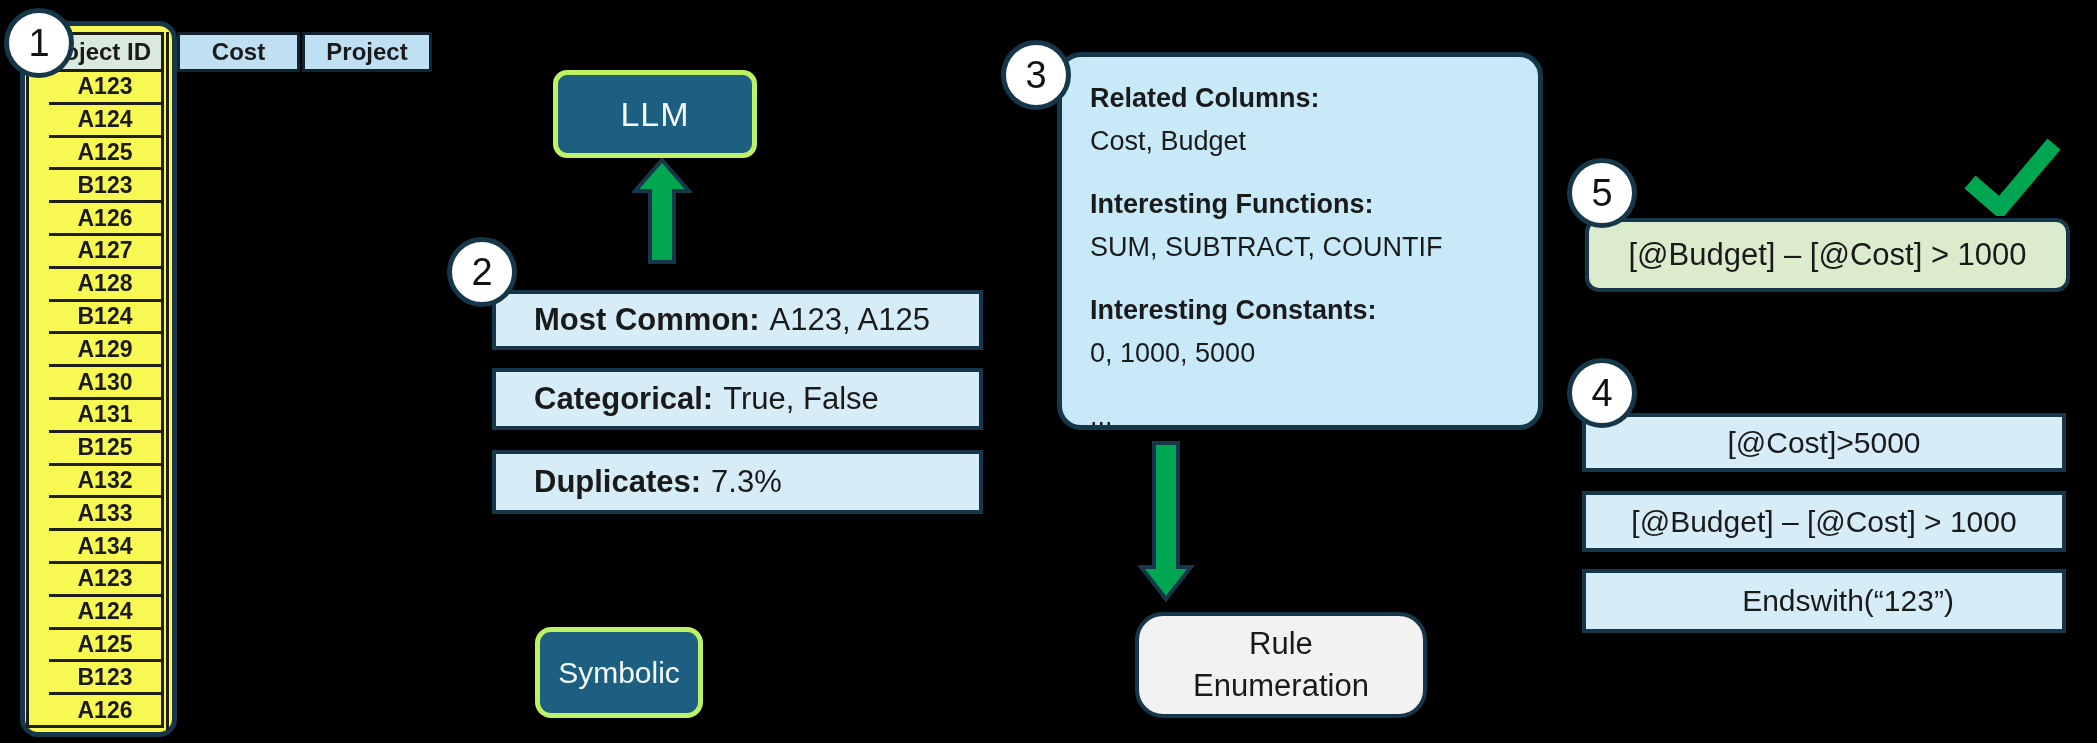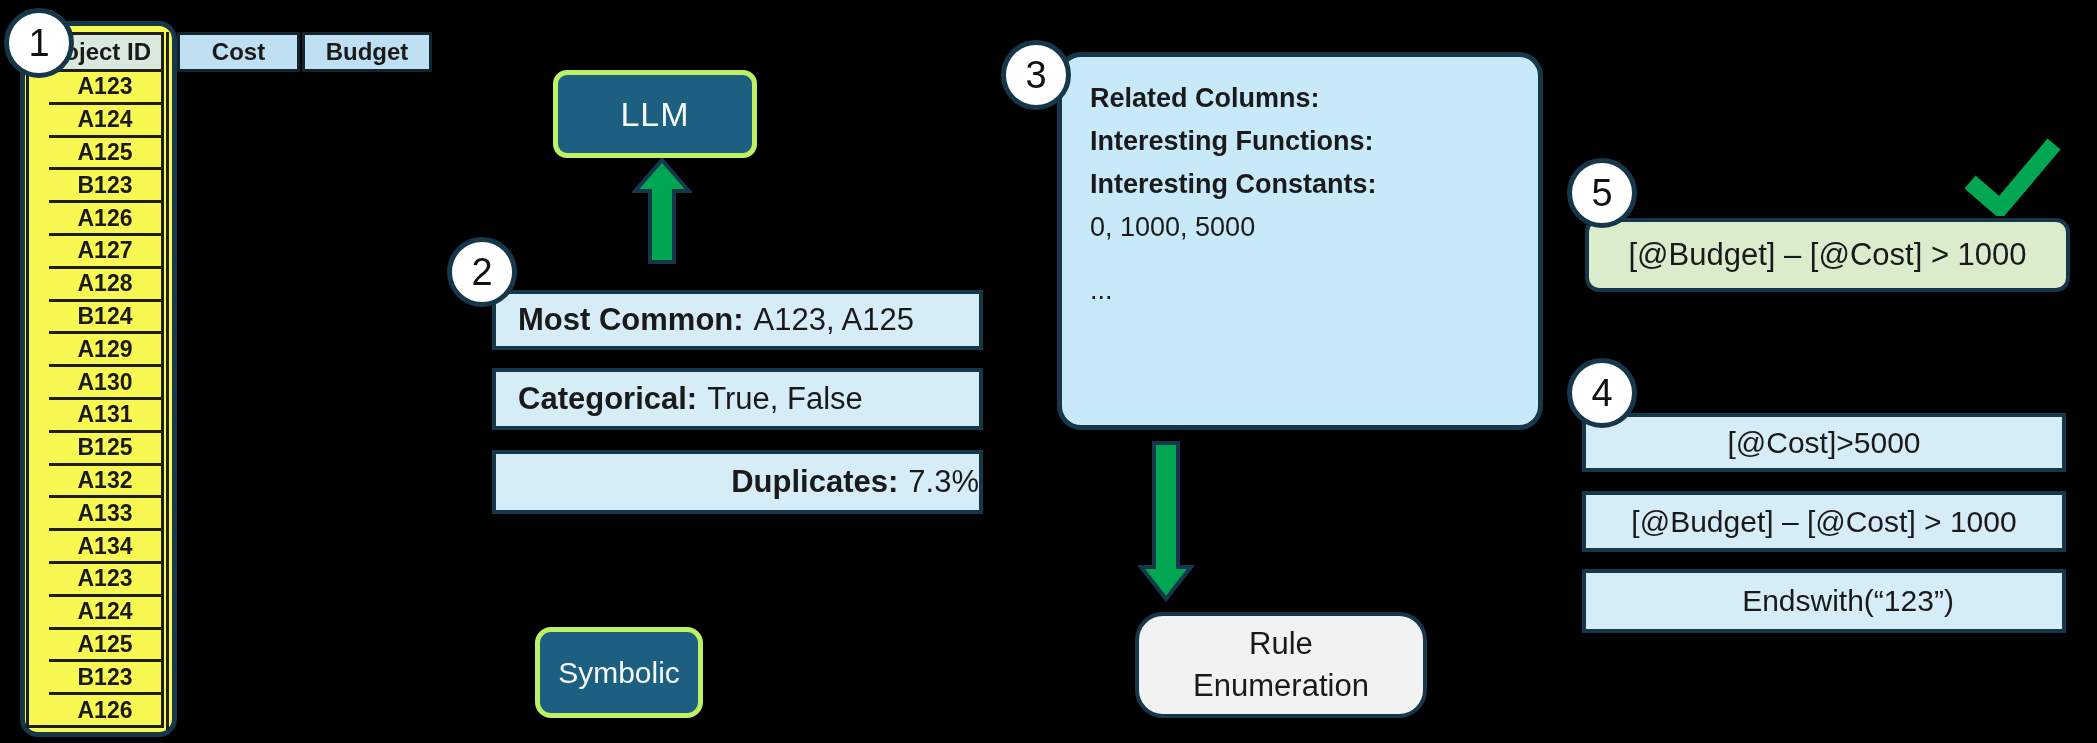--- a/index.html
+++ b/index.html
@@ -50,24 +50,24 @@
   .badge-5{left:1567px;top:158px;}
 
   
   .teal-box{background:var(--teal-dark);border:5px solid #bef264;border-radius:14px;
     display:flex;align-items:center;justify-content:center;color:var(--text-light);z-index:3;}
   .llm-box{left:553px;top:70px;width:204px;height:88px;font-size:34px;letter-spacing:1px;}
   .symbolic-box{left:535px;top:627px;width:168px;height:91px;font-size:30px;border-radius:16px;}
 
   
   .stat-box{left:492px;width:491px;background:var(--stat-blue);border:4px solid var(--ink);
-    display:flex;align-items:center;padding-left:22px;font-size:31px;z-index:3;white-space:nowrap;}
+    display:flex;align-items:center;padding-left:38px;font-size:31px;z-index:3;white-space:nowrap;}
   .stat-1{top:290px;height:60px;}
   .stat-2{top:368px;height:62px;}
-  .stat-3{top:450px;height:64px;justify-content:flex-end;}
+  .stat-3{top:450px;height:64px;}
   .stat-label{font-weight:700;}
   .stat-value{margin-left:10px;}
 
   
   .profile-box{left:1057px;top:52px;width:486px;height:378px;background:var(--panel-blue);
     border:5px solid var(--ink);border-radius:24px;padding:20px 20px 0 28px;
     font-size:27px;line-height:43px;z-index:3;}
   .sec-title{font-weight:700;}
   .sec-body{margin-bottom:20px;white-space:nowrap;}
   .profile-more{margin-top:4px;}
@@ -94,21 +94,21 @@
   .arrow{z-index:2;}
   .arrow-shape{fill:var(--accent-green);stroke:var(--ink);stroke-width:4;}
   .check-shape{stroke:var(--accent-green);stroke-width:17;fill:none;}
 </style>
 </head>
 <body>
 
 <div class="abs col-highlight"></div>
 <div class="abs hdr-cell hdr-projectid">Project ID</div>
 <div class="abs hdr-cell hdr-cost">Cost</div>
-<div class="abs hdr-cell hdr-budget">Budget</div>
+<div class="abs hdr-cell hdr-budget">Project</div>
 <div class="abs table-body">
     <div class="data-cell">A123</div>
     <div class="data-cell">A124</div>
     <div class="data-cell">A125</div>
     <div class="data-cell">B123</div>
     <div class="data-cell">A126</div>
     <div class="data-cell">A127</div>
     <div class="data-cell">A128</div>
     <div class="data-cell">B124</div>
     <div class="data-cell">A129</div>
@@ -147,21 +147,23 @@
 </div>
 <div class="abs stat-box stat-3">
   <span class="stat-label">Duplicates:</span>
   <span class="stat-value">7.3%</span>
 </div>
 
 <div class="abs teal-box symbolic-box">Symbolic</div>
 
 <div class="abs profile-box">
   <div class="sec-title">Related Columns:</div>
+  <div class="sec-body">Cost, Budget</div>
   <div class="sec-title">Interesting Functions:</div>
+  <div class="sec-body">SUM, SUBTRACT, COUNTIF</div>
   <div class="sec-title">Interesting Constants:</div>
   <div class="sec-body">0, 1000, 5000</div>
   <div class="profile-more">...</div>
 </div>
 
 <svg class="abs arrow" style="left:1138px;top:441px;" width="56" height="161" viewBox="0 0 56 161">
   <polygon class="arrow-shape" points="16,2 40,2 40,126 53,126 28,158 3,126 16,126"></polygon>
 </svg>
 <div class="abs rule-enum-box">
   <div class="inner">Rule Enumeration</div>

